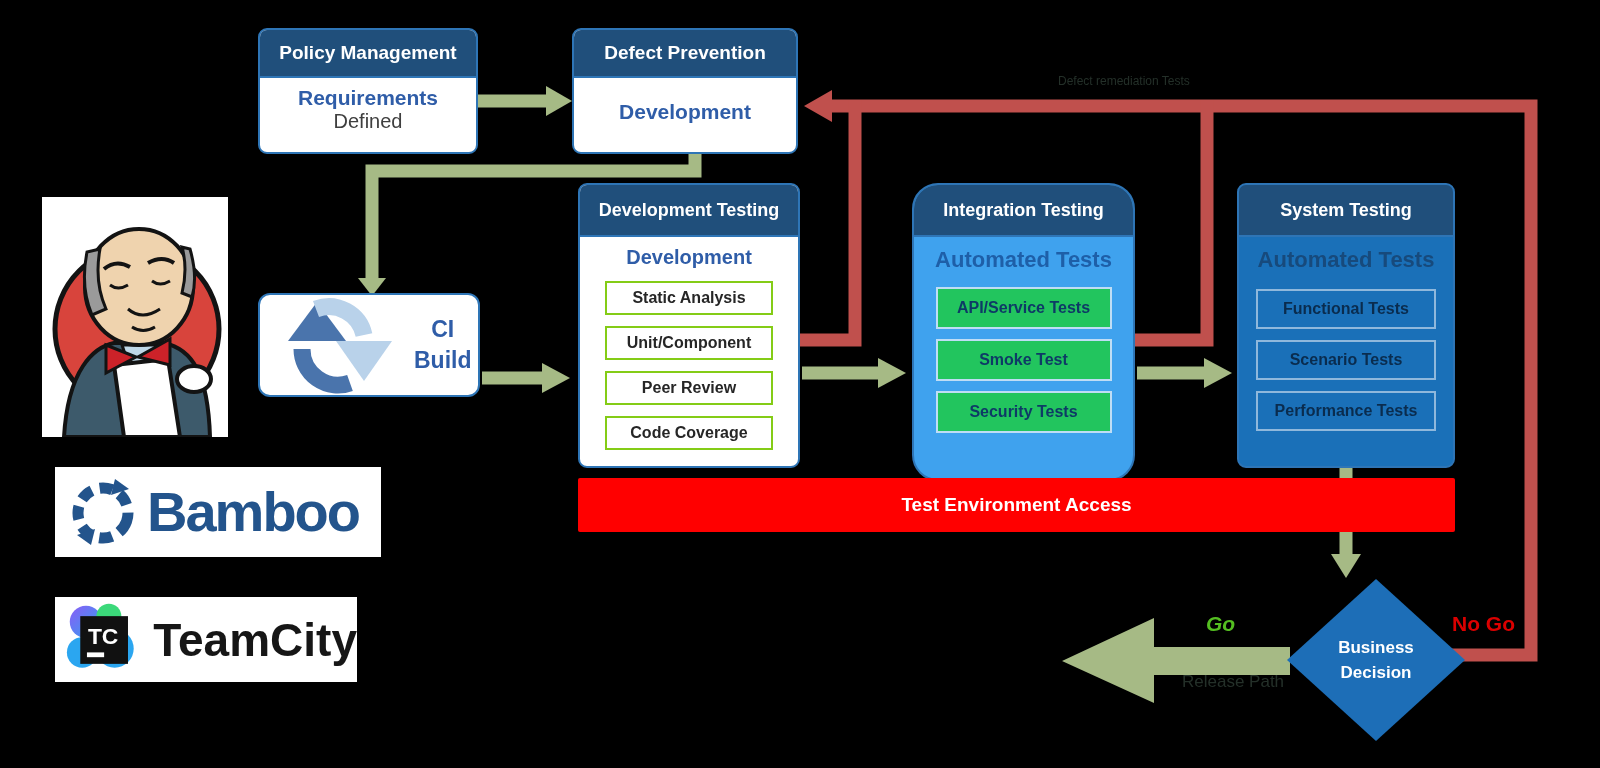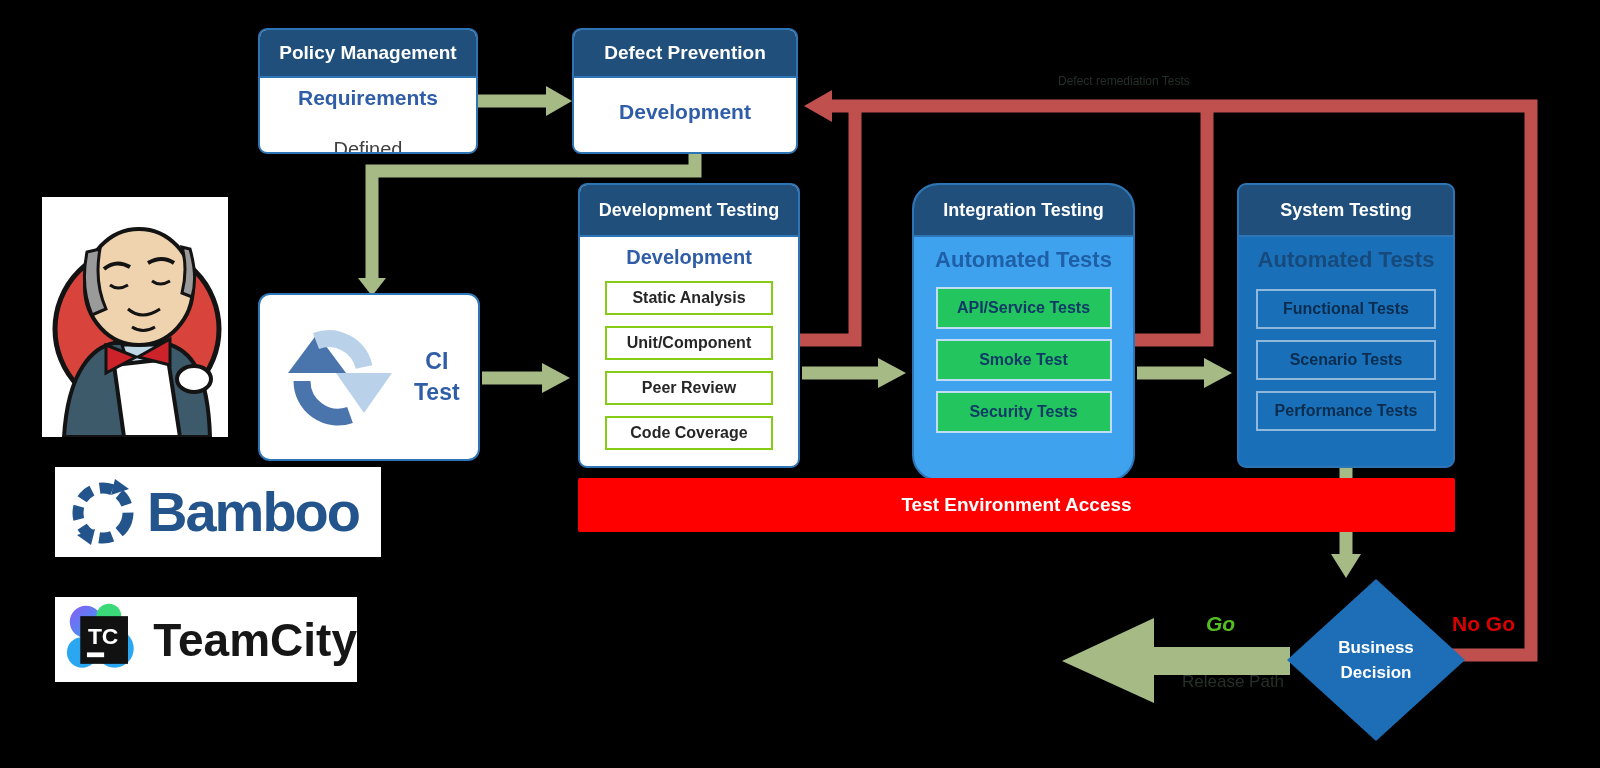--- a/index.html
+++ b/index.html
@@ -86,43 +86,43 @@
     <g stroke="#C0504D" fill="none" stroke-width="13">
       <path d="M1448 655 H1531 V106 H832"></path>
       <path d="M855 100 V340 H796"></path>
       <path d="M1207 100 V340 H1131"></path>
     </g>
     <polygon points="832,90 832,122 804,106" fill="#C0504D"></polygon>
   </svg>
 
   <div class="stage" style="left:258px;top:28px;width:220px;height:126px;">
     <div class="hdr hdr-lg">Policy Management</div>
-    <div class="body-center" style="padding-top:8px;gap:28px;">
+    <div class="body-center" style="padding-top:8px;">
       <div class="blue-sub">Requirements</div>
       <div style="color:#3f3f3f;font-size:20px;">Defined</div>
     </div>
   </div>
 
   <div class="stage" style="left:572px;top:28px;width:226px;height:126px;">
     <div class="hdr hdr-lg">Defect Prevention</div>
     <div class="body-center" style="padding-top:22px;">
       <div class="blue-sub">Development</div>
     </div>
   </div>
 
-  <div class="stage" style="left:258px;top:293px;width:222px;height:168px;border-radius:12px;display:flex;align-items:center;">
+  <div class="stage" style="left:258px;top:293px;width:222px;height:104px;border-radius:12px;display:flex;align-items:center;">
     <svg width="118" height="112" viewBox="0 0 118 112" style="margin-left:14px;">
       <polygon points="14,52 43,13 72,52" fill="#4A74AC"></polygon>
       <path d="M28 60 A 36 36 0 0 0 76 94" stroke="#4A74AC" stroke-width="17" fill="none"></path>
       <path d="M42 20 A 36 36 0 0 1 90 46" stroke="#B9D2EA" stroke-width="17" fill="none"></path>
       <polygon points="62,52 118,52 90,92" fill="#B9D2EA"></polygon>
     </svg>
     <div class="ci-text" style="margin-left:22px;">
       <div>CI</div>
-      <div>Test</div>
+      <div>Build</div>
     </div>
   </div>
 
   <div class="stage" style="left:578px;top:183px;width:222px;height:285px;">
     <div class="hdr hdr-sm">Development Testing</div>
     <div class="body-center" style="padding-top:9px;">
       <div class="blue-sub" style="font-size:20px;">Development</div>
       <div class="item item-white" style="margin-top:12px;">Static Analysis</div>
       <div class="item item-white" style="margin-top:11px;">Unit/Component</div>
       <div class="item item-white" style="margin-top:11px;">Peer Review</div>

